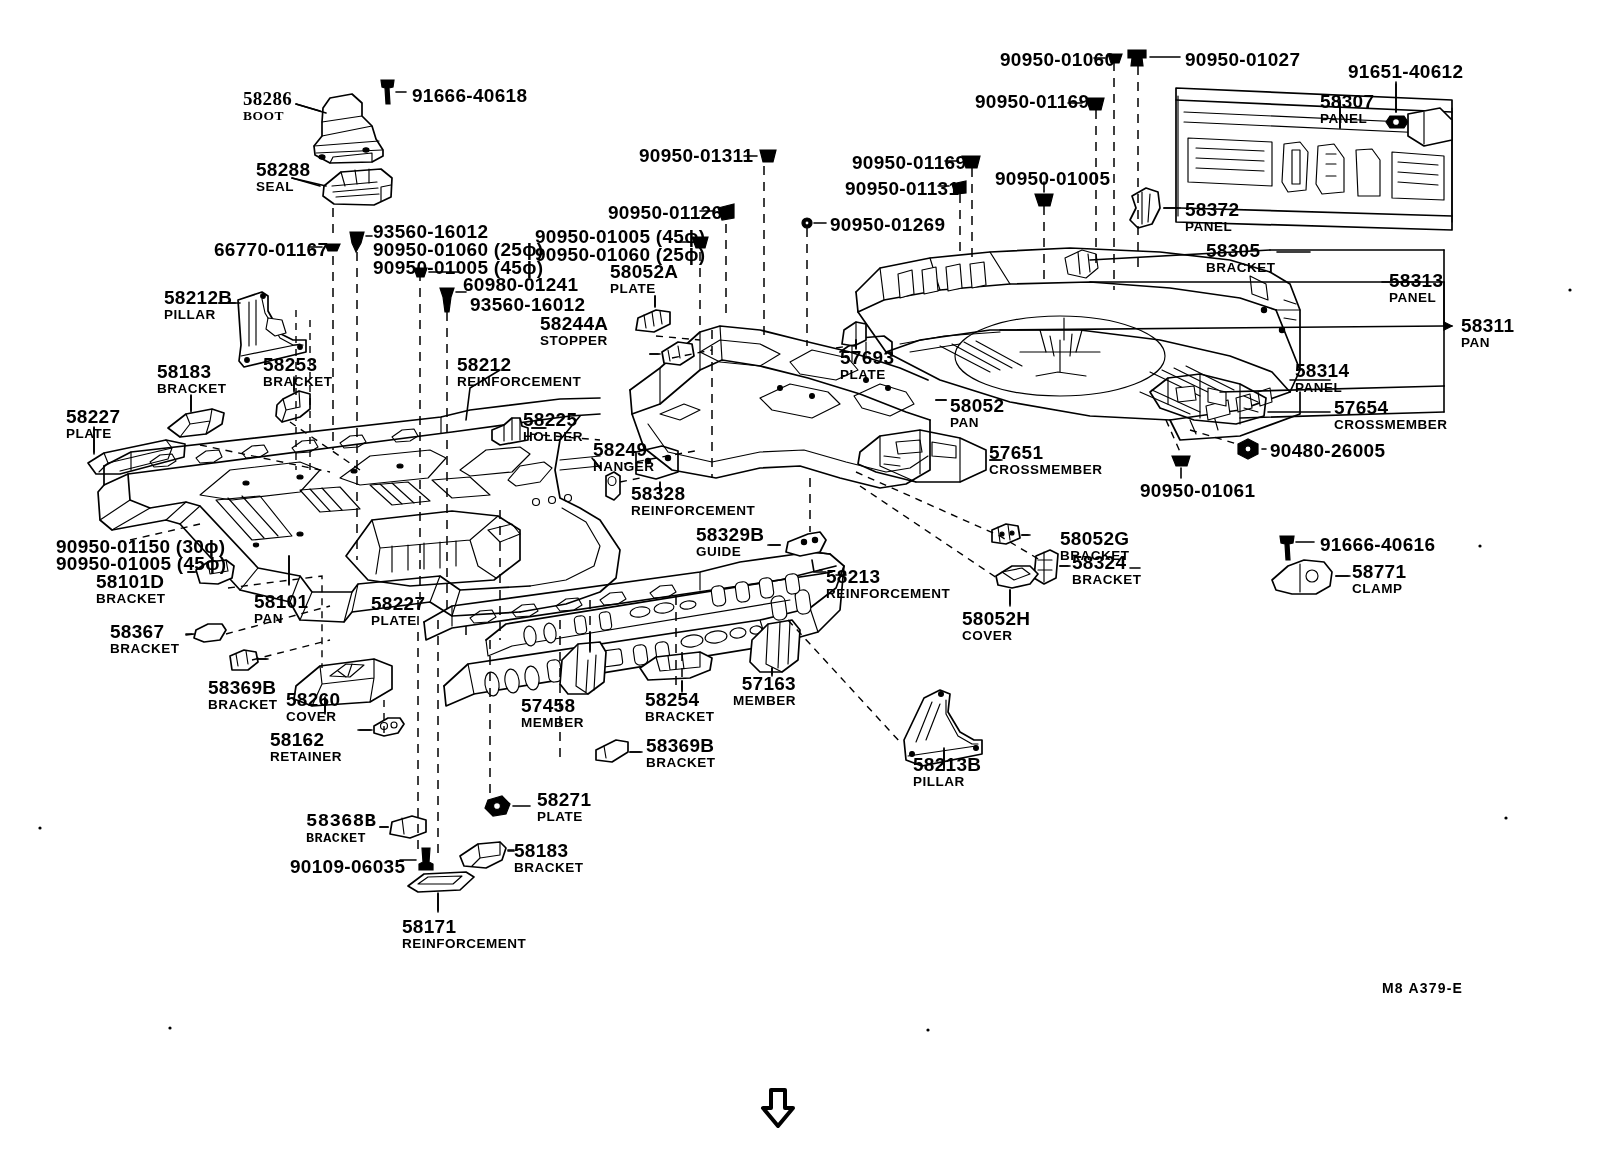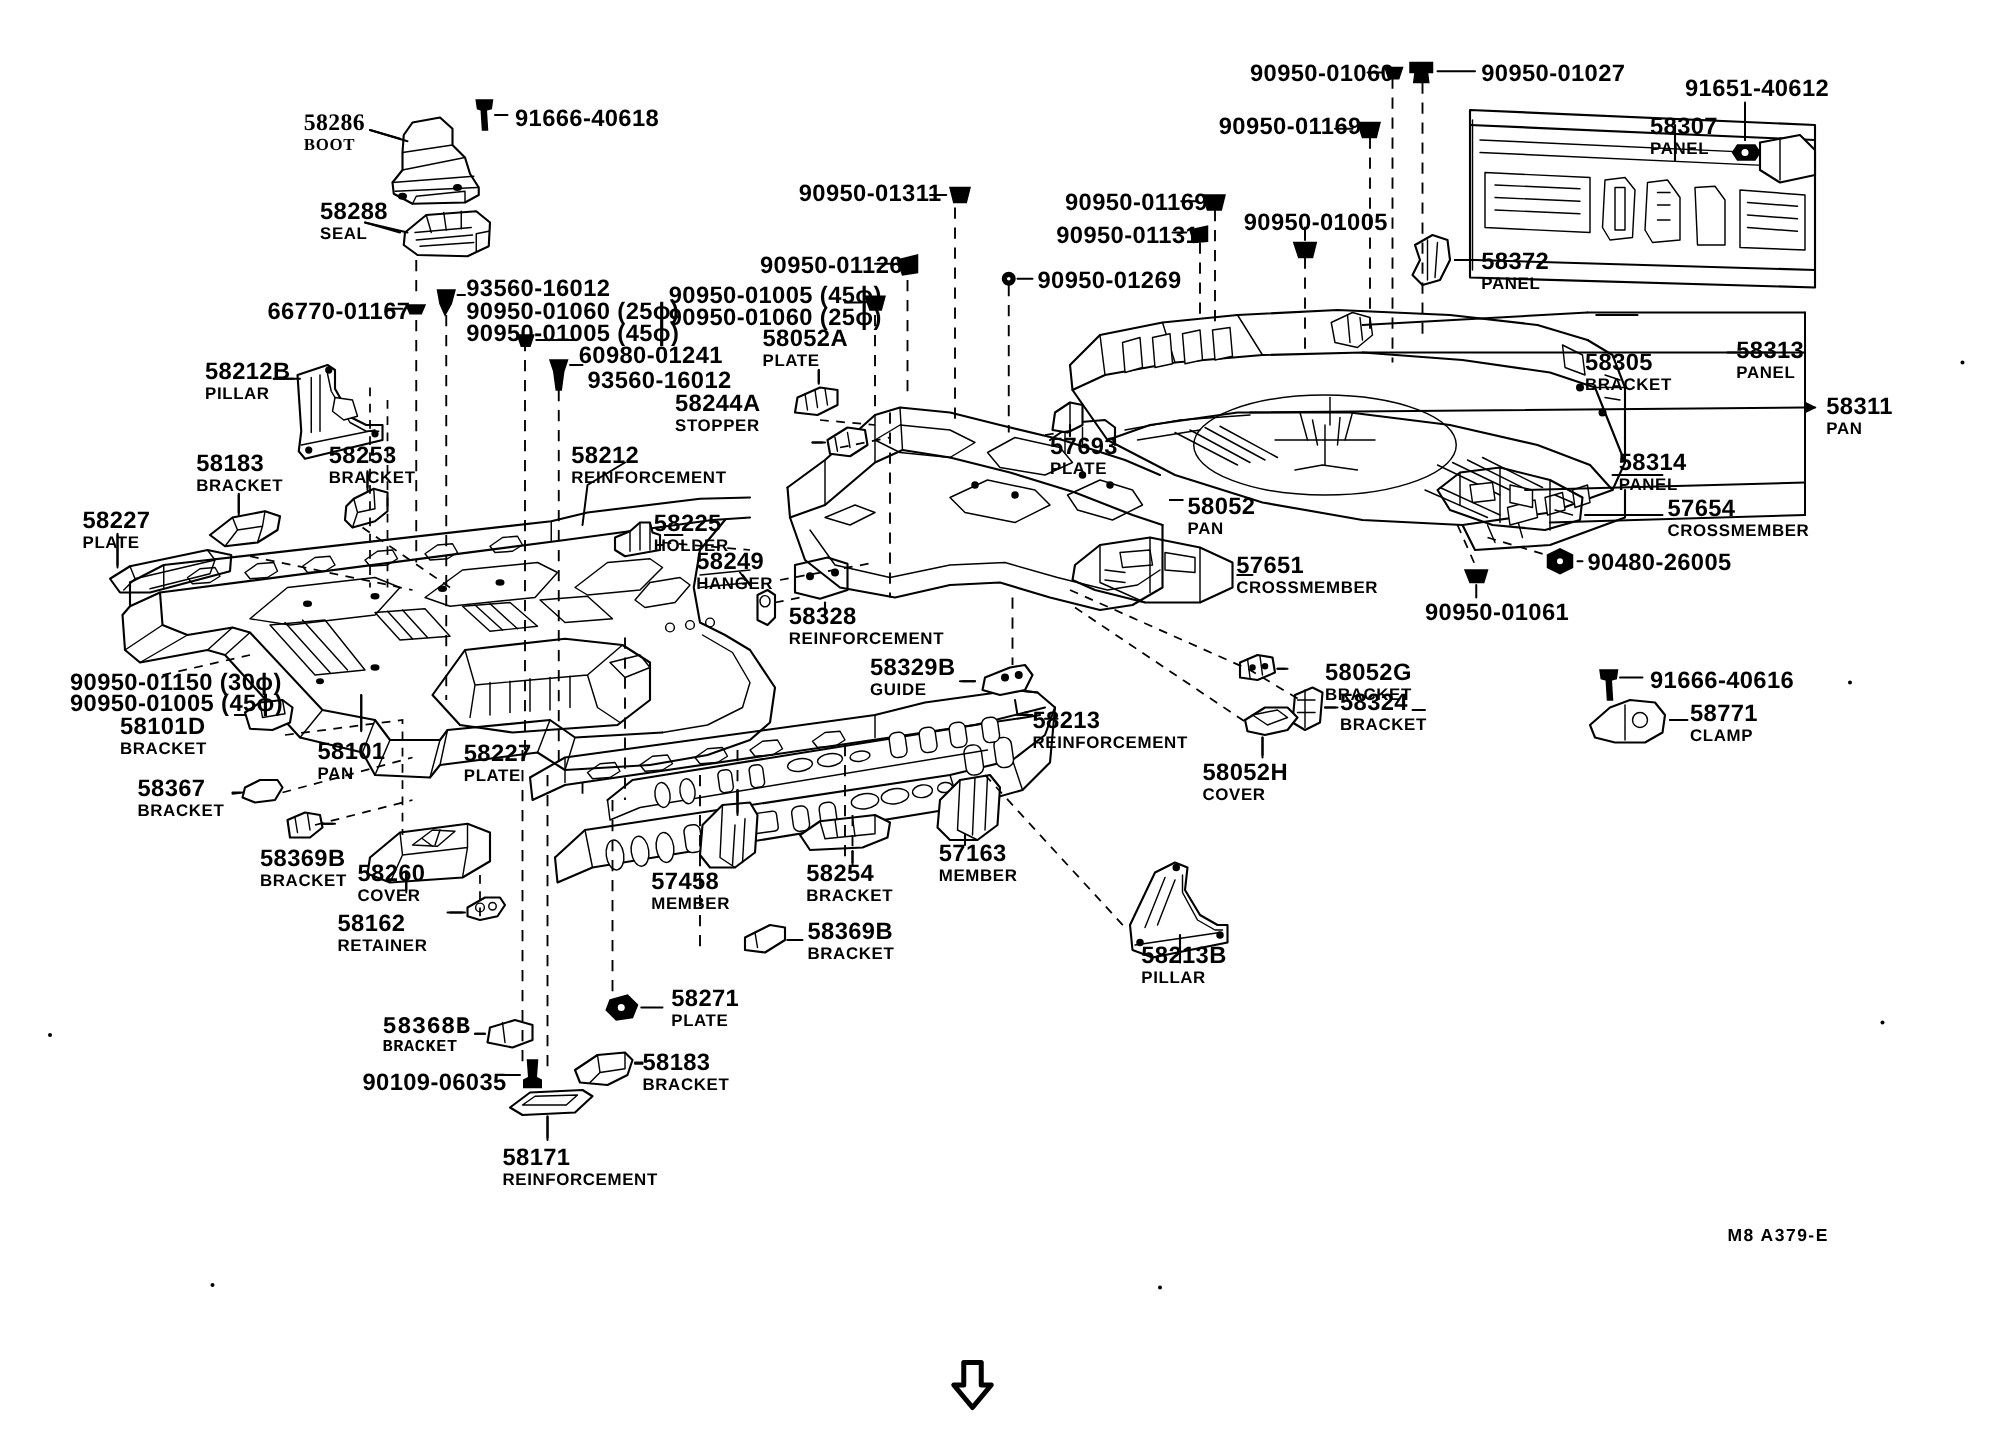--- a/index.html
+++ b/index.html
@@ -716,21 +716,21 @@
         <span class="sub">REINFORCEMENT</span>
       </div>
       <div class="lbl" style="left: 66px; top: 407px;">
         <span class="num">58227</span>
         <span class="sub">PLATE</span>
       </div>
       <div class="lbl" style="left: 523px; top: 410px;">
         <span class="num">58225</span>
         <span class="sub">HOLDER</span>
       </div>
-      <div class="lbl" style="left: 557px; top: 440px;">
+      <div class="lbl" style="left: 557px; top: 440px; padding-left: 36px;">
         <span class="num">58249</span>
         <span class="sub">HANGER</span>
       </div>
       <div class="lbl" style="left: 631px; top: 484px;">
         <span class="num">58328</span>
         <span class="sub">REINFORCEMENT</span>
       </div>
       <div class="lbl" style="left: 696px; top: 525px;">
         <span class="num">58329B</span>
         <span class="sub">GUIDE</span>
@@ -770,21 +770,21 @@
         <span class="sub">RETAINER</span>
       </div>
       <div class="lbl" style="left: 521px; top: 696px;">
         <span class="num">57458</span>
         <span class="sub">MEMBER</span>
       </div>
       <div class="lbl" style="left: 645px; top: 690px;">
         <span class="num">58254</span>
         <span class="sub">BRACKET</span>
       </div>
-      <div class="lbl" style="left: 751px; top: 674px;">
+      <div class="lbl" style="left: 733px; top: 674px; text-align: right;">
         <span class="num">57163</span>
         <span class="sub">MEMBER</span>
       </div>
       <div class="lbl" style="left: 646px; top: 736px;">
         <span class="num">58369B</span>
         <span class="sub">BRACKET</span>
       </div>
       <div class="lbl" style="left: 913px; top: 755px;">
         <span class="num">58213B</span>
         <span class="sub">PILLAR</span>
@@ -881,21 +881,21 @@
         <span class="num">91651-40612</span>
       </div>
       <div class="lbl" style="left: 1320px; top: 92px;">
         <span class="num">58307</span>
         <span class="sub">PANEL</span>
       </div>
       <div class="lbl" style="left: 1185px; top: 200px;">
         <span class="num">58372</span>
         <span class="sub">PANEL</span>
       </div>
-      <div class="lbl" style="left: 1268px; top: 241px; margin-top: 40px;">
+      <div class="lbl" style="left: 1206px; top: 241px;">
         <span class="num">58305</span>
         <span class="sub">BRACKET</span>
       </div>
       <div class="lbl" style="left: 1389px; top: 271px;">
         <span class="num">58313</span>
         <span class="sub">PANEL</span>
       </div>
       <div class="lbl" style="left: 1461px; top: 316px;">
         <span class="num">58311</span>
         <span class="sub">PAN</span>

